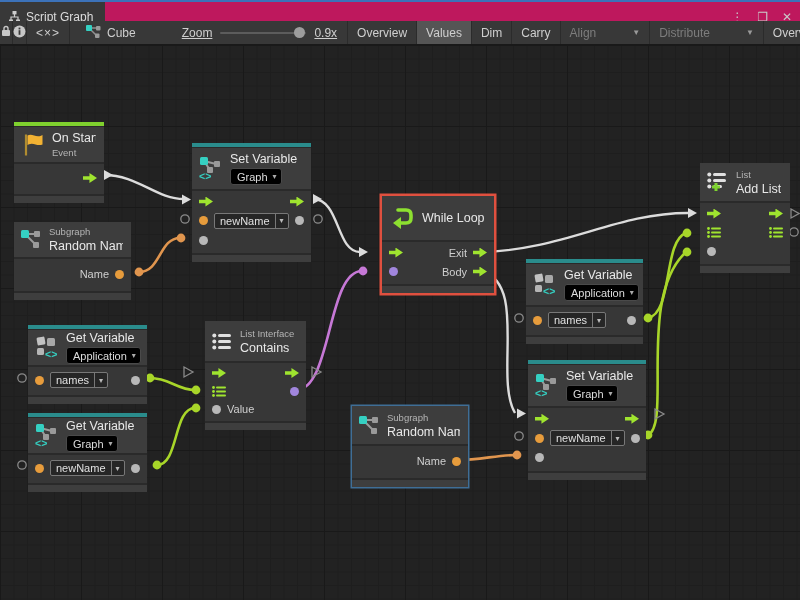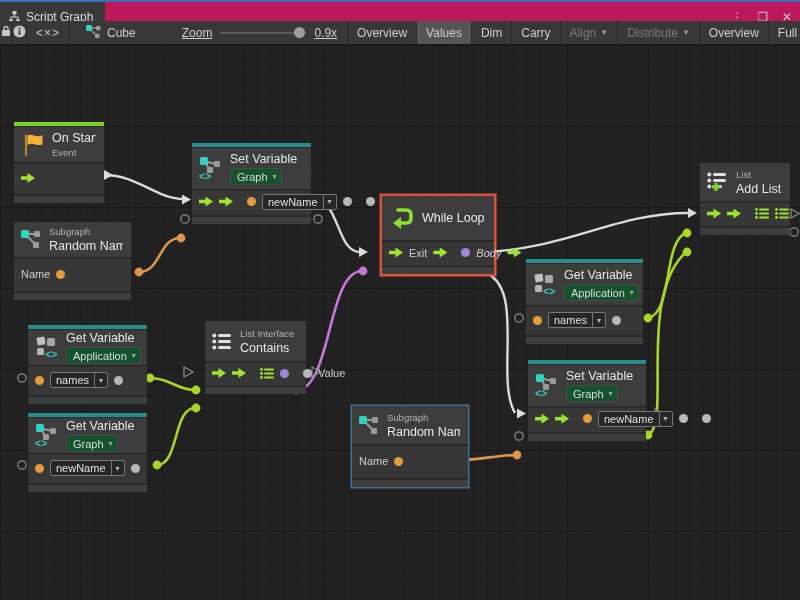--- a/index.html
+++ b/index.html
@@ -10,21 +10,21 @@
   .focusline{position:absolute;left:0;top:0;width:800px;height:2px;background:#3c72b9;}
   .tabbar{position:absolute;left:0;top:2px;width:800px;height:29px;background:#be185d;display:flex;align-items:stretch;}
   .tab{display:flex;align-items:center;gap:5px;padding:0 12px 0 8px;background:#383838;color:#dcdcdc;font-size:12px;}
   .winctl{margin-left:auto;display:flex;align-items:center;gap:14px;padding-right:8px;color:#c9c9c9;font-size:12px;}
   .winctl span{cursor:default;}
 
   .toolbar{position:absolute;left:0;top:21px;width:800px;height:24px;background:#383838;border-bottom:1px solid #191919;display:flex;align-items:stretch;font-size:12px;color:#cfcfcf;}
   .tbtn{display:flex;align-items:center;justify-content:center;padding:0 9px;border-right:1px solid #2b2b2b;white-space:nowrap;}
   .tbtn.icon{width:22px;padding:0;}
   .tbtn.active{background:#555555;}
-  .tbtn.disabled{color:#7d7d7d;}
+  .tbtn.disabled{color:#7d7d7d;gap:32px;}
   .caret-sm{font-size:8px;margin-left:4px;color:#9a9a9a;}
   .crumb{display:flex;align-items:center;gap:6px;padding:0 10px;border-right:1px solid #2b2b2b;}
   .zoomwrap{display:flex;align-items:center;gap:8px;padding:0 10px;border-right:1px solid #2b2b2b;}
   .ztrack{position:relative;width:86px;height:2px;background:#5c5c5c;border-radius:1px;}
   .zhandle{position:absolute;top:-4.5px;left:74px;width:11px;height:11px;border-radius:50%;background:#9d9d9d;}
   .spacer{flex:0 0 6px;}
 
   
   .canvas{position:absolute;left:0;top:45px;width:800px;height:555px;overflow:hidden;
     background-color:#222222;
@@ -40,23 +40,23 @@
   .node{position:absolute;background:#2a2a2a;display:flex;flex-direction:column;}
   .node.sel-red{box-shadow:0 0 0 2.5px #e0503f;}
   .node.sel-blue{box-shadow:0 0 0 1.5px #3f6e96;}
   .colorbar{height:4px;margin-bottom:1px;}
   .colorbar.teal{background:#2a8c8c;}
   .colorbar.green{background:#7fd12e;}
   .nhead{background:#3d3d3d;display:flex;align-items:center;gap:7px;padding:4px 8px 4px 7px;margin-bottom:2px;flex:1 0 auto;}
   .nhtext{display:flex;flex-direction:column;gap:2px;min-width:0;}
   .ntitle{color:#e8e8e8;font-size:12.5px;white-space:nowrap;overflow:hidden;}
   .nkind{color:#b5b5b5;font-size:9.5px;white-space:nowrap;}
-  .ndd{display:inline-flex;align-items:center;align-self:flex-start;background:#14532d;border:1px solid #4a4a4a;border-radius:3px;color:#ddd;font-size:11px;height:17px;padding:0 4px 0 6px;gap:5px;white-space:nowrap;}
+  .ndd{display:inline-flex;align-items:center;align-self:flex-start;background:#000000;border:1px solid #4a4a4a;border-radius:3px;color:#ddd;font-size:11px;height:17px;padding:0 4px 0 6px;gap:5px;white-space:nowrap;}
   .ndd .caret{font-size:8px;color:#aaa;}
-  .nbody{background:#373737;display:flex;flex-direction:row;margin-bottom:2px;padding:1px 0 3px 0;}
+  .nbody{background:#373737;display:flex;flex-direction:column;margin-bottom:2px;padding:1px 0 3px 0;}
   .prow{display:flex;align-items:center;gap:6px;padding:0 7px;position:relative;}
   .nfoot{background:#3e3e3e;height:7px;}
   .parrow{width:14px;height:10px;background:#9fe42f;clip-path:polygon(0 32%,46% 32%,46% 0,100% 50%,46% 100%,46% 68%,0 68%);flex:0 0 auto;}
   .pdot{width:9px;height:9px;border-radius:50%;flex:0 0 auto;}
   .pdot.orange{background:#e79c3c;}
   .pdot.gray{background:#b8b8b8;}
   .pdot.purple{background:#a186dd;}
   .plabel{color:#cfcfcf;font-size:11px;white-space:nowrap;}
   .pright{margin-left:auto;}
   .pdd{display:inline-flex;align-items:center;background:#262626;border:1px solid #787878;border-radius:2px;height:16px;color:#e0e0e0;font-size:11px;white-space:nowrap;}
@@ -432,21 +432,21 @@
             </svg>
           </span>
         <span class="ntitle">While Loop</span>
       </div>
       <div class="nbody">
         <div class="prow" style="height:19px;">
           <span class="parrow"></span>
           <span class="plabel pright">Exit</span>
           <span class="parrow"></span>
         </div>
-        <div class="prow" style="height:19px;font-style:italic;">
+        <div class="prow" style="height:19px;">
           <span class="pdot purple"></span>
           <span class="plabel pright">Body</span>
           <span class="parrow"></span>
         </div>
       </div>
       <div class="nfoot"></div>
     </div>
 
     <div class="node" style="left:526px;top:214px;width:117px;">
       <div class="colorbar teal"></div>

